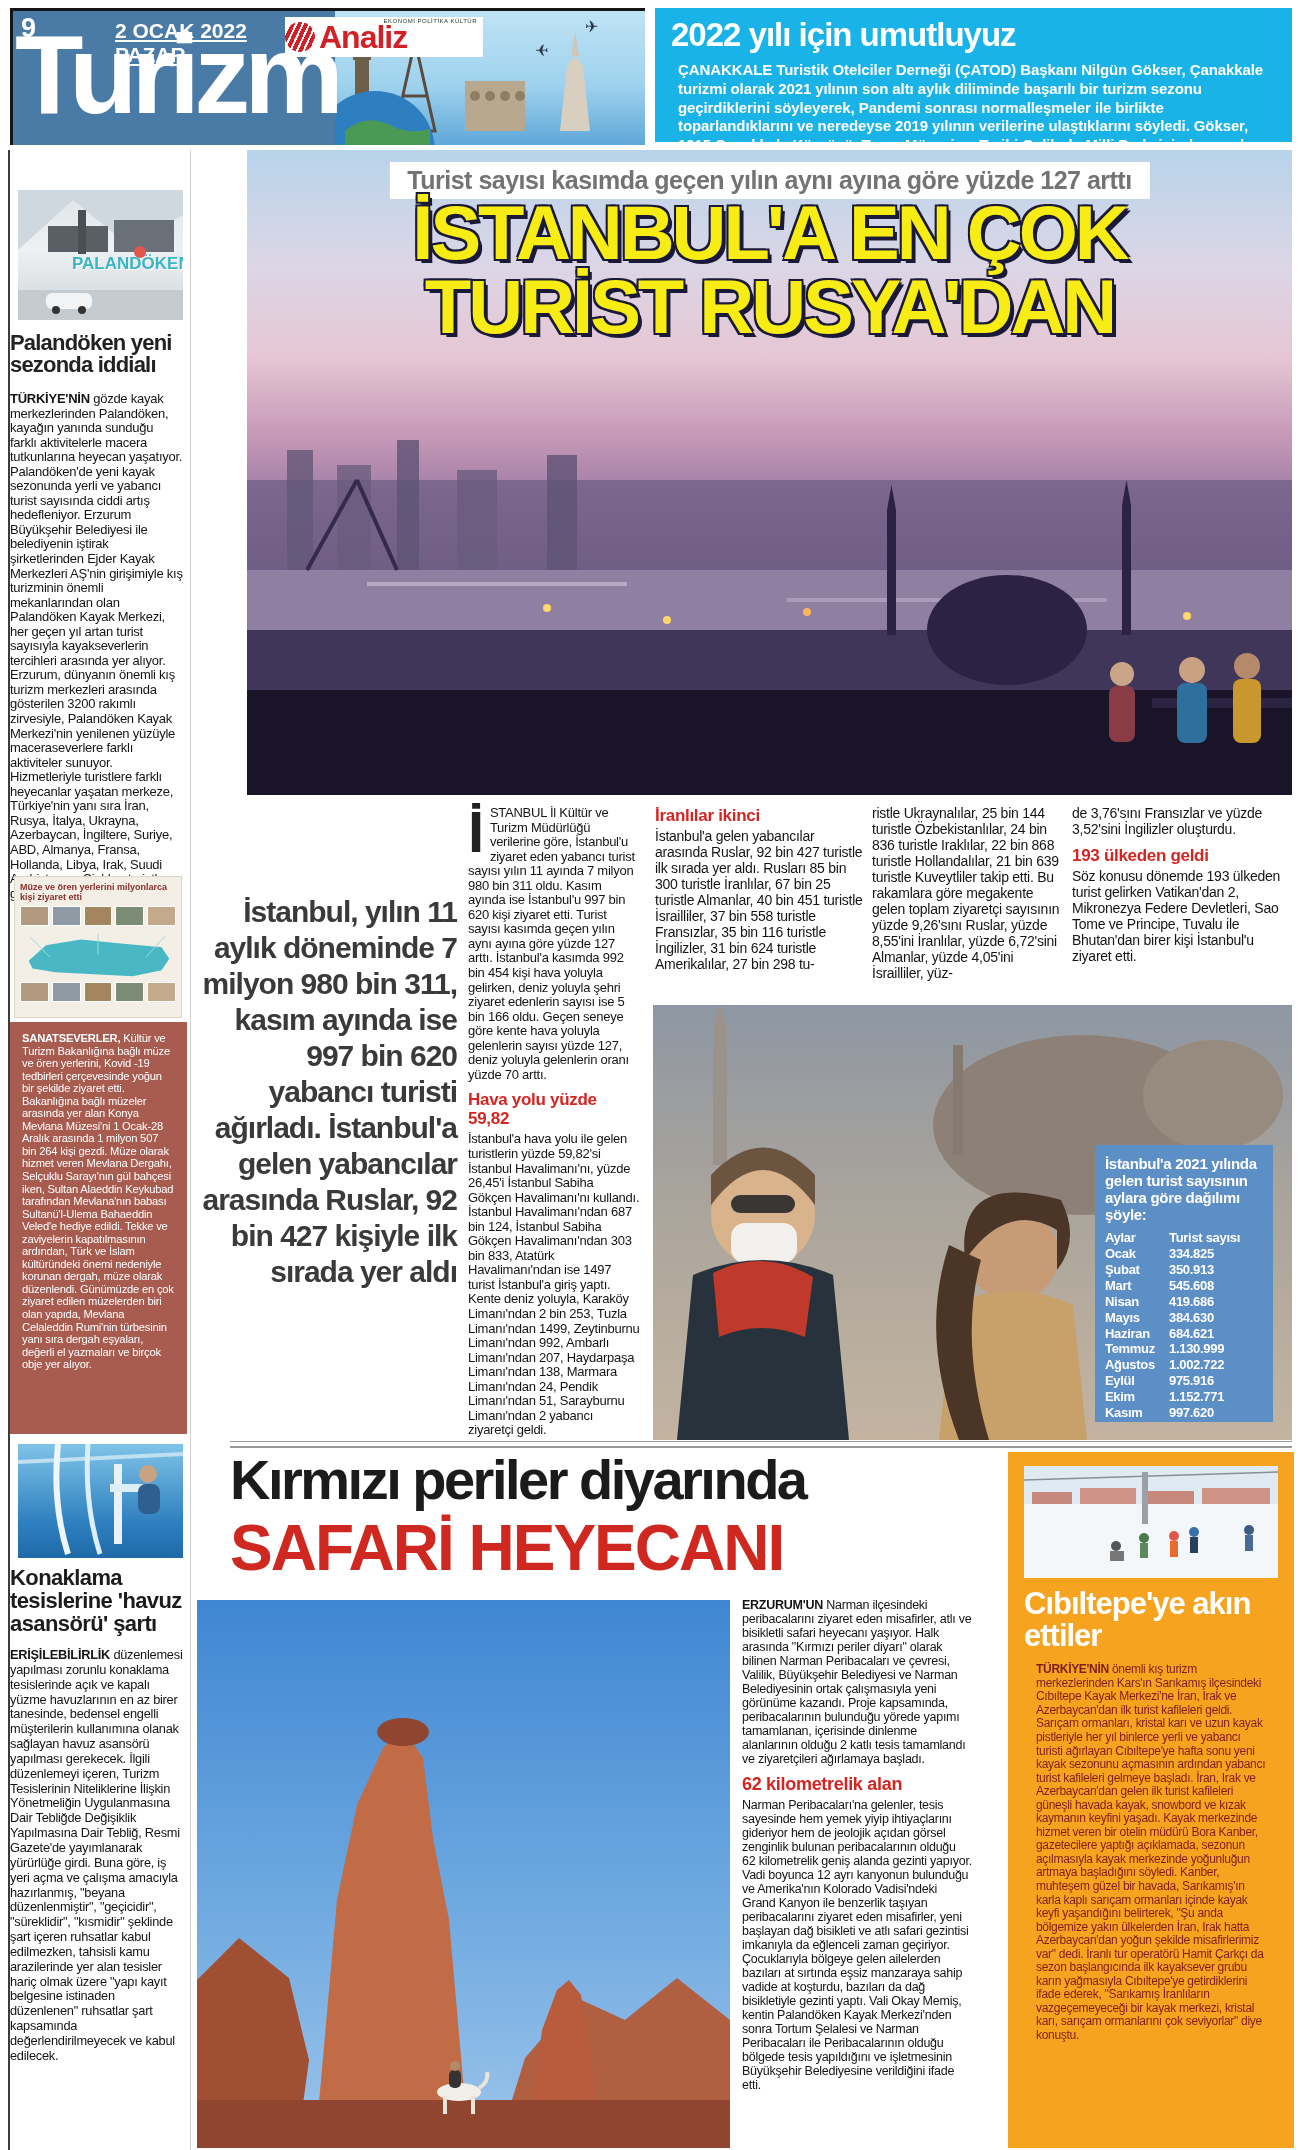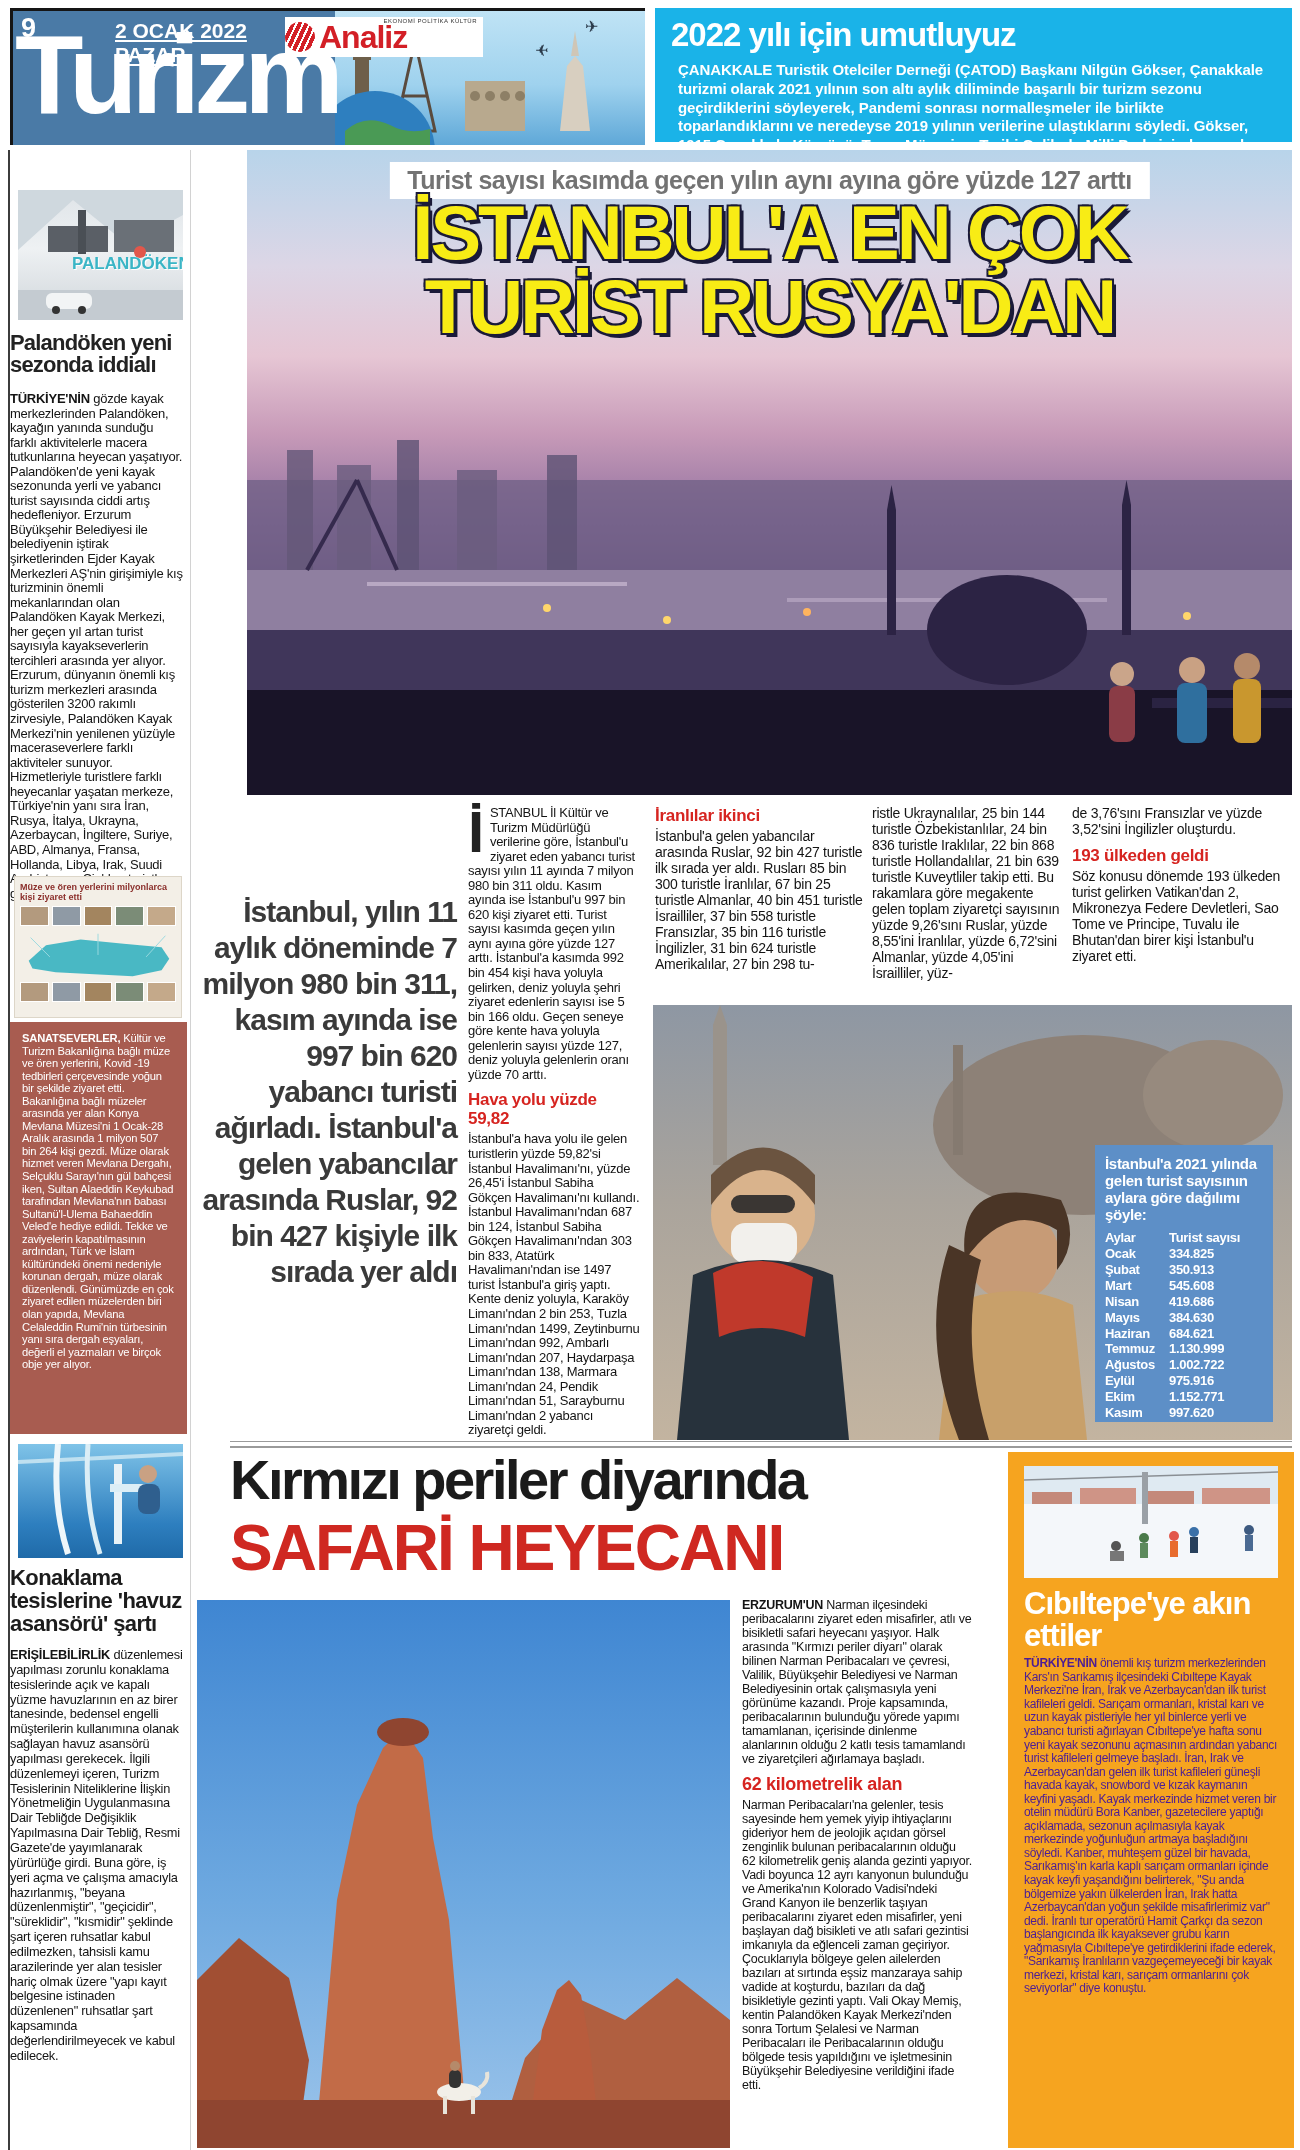--- a/index.html
+++ b/index.html
@@ -73,21 +73,21 @@
              letter-spacing:-2px;line-height:1;}
   #photo-chimney{left:197px;top:1600px;width:533px;height:548px;
       background:linear-gradient(180deg,#3f86d2 0%,#6ea9e0 55%,#9cc4ea 100%);}
   #safari-col{position:absolute;left:742px;top:1598px;width:230px;font-size:12.5px;line-height:1.12;}
   #safari-col .red-sub{font-size:18px;}
 
   #cibiltepe-box{position:absolute;left:1008px;top:1452px;width:286px;height:696px;background:#f6a41f;
                  box-sizing:border-box;padding:14px 16px;overflow:hidden;}
   #photo-ski{position:relative;width:254px;height:112px;background:#eef3f7;overflow:hidden;}
   #cibiltepe-box h3{margin:10px 0 6px 0;font-size:31px;font-weight:800;color:#fff;line-height:1.02;letter-spacing:-1px;}
-  #cibiltepe-box p{margin:0;font-size:12px;line-height:1.13;color:#4c1d95;letter-spacing:-0.3px;}
+  #cibiltepe-box p{margin:12px;font-size:12px;line-height:1.13;color:#7f1d1d;letter-spacing:-0.3px;}
 
   
   #photo-palandoken{left:18px;top:190px;width:165px;height:130px;
       background:linear-gradient(180deg,#dfe4e8 0%,#eef1f3 45%,#cfd5da 100%);}
   .pal-sign{position:absolute;left:6px;top:64px;font-size:17px;font-weight:800;color:#3ab5c6;
             letter-spacing:0px;text-shadow:1px 1px 0 #fff;margin-left:48px;}
   #pal-headline{position:absolute;left:10px;top:332px;width:176px;font-size:22px;font-weight:700;
                 color:#222;line-height:1.02;letter-spacing:-0.8px;}
   #pal-body{position:absolute;left:10px;top:392px;width:173px;}
   #infographic{position:absolute;left:14px;top:876px;width:168px;height:142px;background:#f3efe7;

